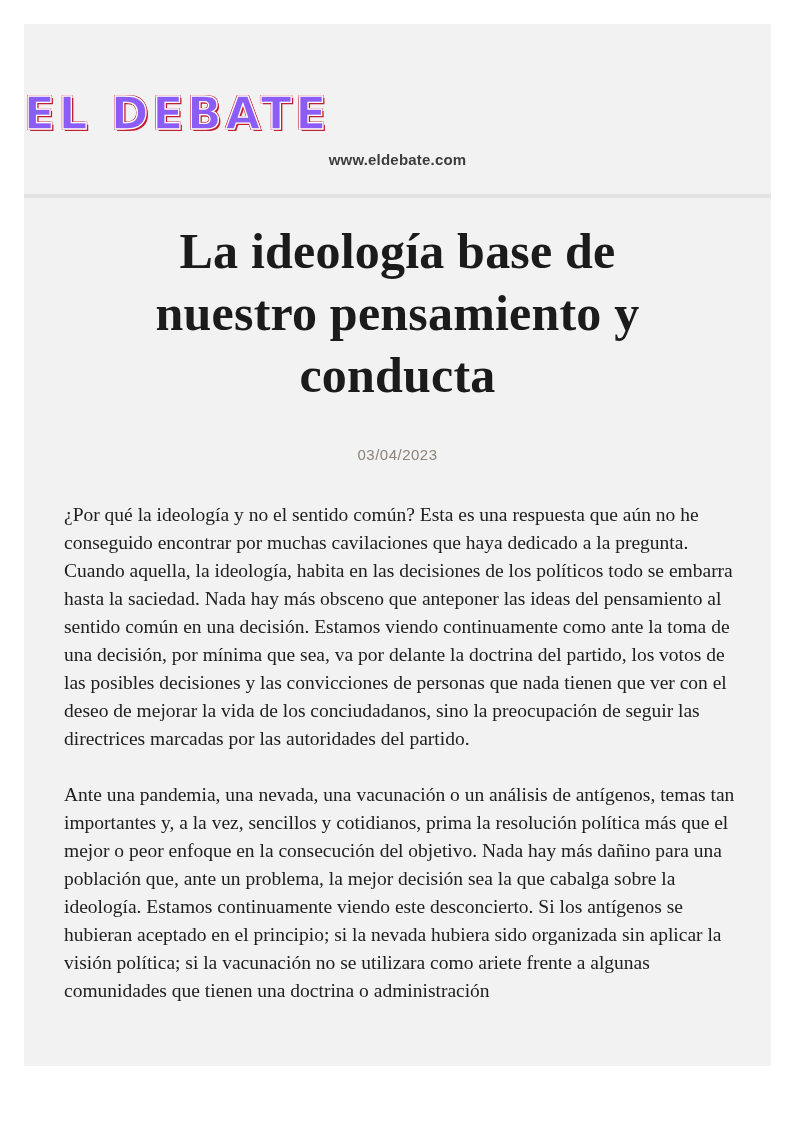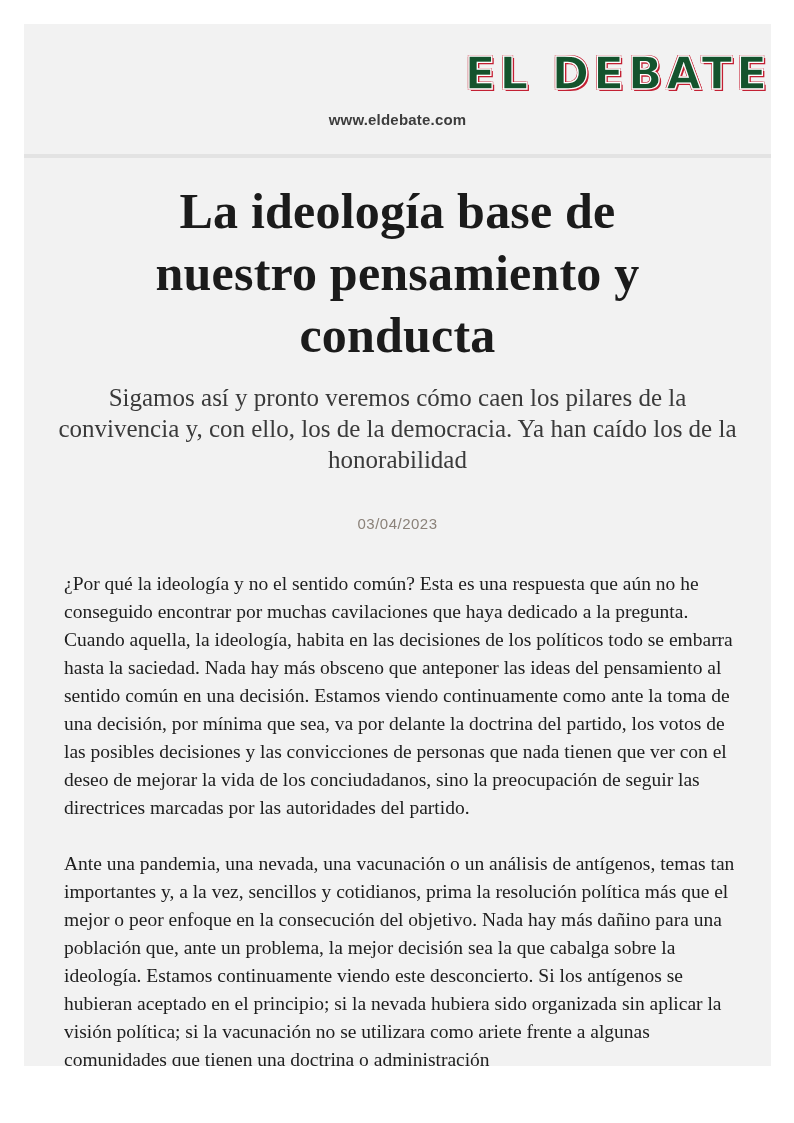--- a/index.html
+++ b/index.html
@@ -12,33 +12,34 @@
   .sheet {
     box-sizing: border-box;
     margin: 24px 23px 0 24px;
     width: 747px;
     height: 1042px;
     background: #f2f2f2;
     overflow: hidden;
     padding-top: 27px;
   }
   .logo {
-    text-align: right;
+    text-align: left;
     font-family: "DejaVu Sans", sans-serif;
     font-weight: bold;
     font-size: 45px;
     line-height: 1.0;
     letter-spacing: 4px;
-    color: #14532d;
+    color: #8b5cf6;
     -webkit-text-stroke: 1.3px #ffffff;
     text-shadow:
       -1px -1px 0 #c32033,
        1px -1px 0 #c32033,
       -1px  1px 0 #c32033,
        2px  2px 0 #c32033;
+    margin-top: 40px;
   }
   .site-url {
     margin-top: 15px;
     text-align: center;
     font-family: "Liberation Sans", sans-serif;
     font-weight: bold;
     font-size: 15px;
     color: #3d3d3d;
     letter-spacing: 0.2px;
   }
@@ -98,21 +99,20 @@
   <header>
     <div class="logo">EL DEBATE</div>
     <div class="site-url">www.eldebate.com</div>
   </header>
 
   <hr class="divider">
 
   <main>
     <h1 class="title">La ideología base de nuestro pensamiento y conducta</h1>
 
-    <h2 class="subtitle">Sigamos así y pronto veremos cómo caen los pilares de la convivencia y, con ello, los de la democracia. Ya han caído los de la honorabilidad</h2>
 
     <div class="date">03/04/2023</div>
 
     <div class="body-text">
       <p>¿Por qué la ideología y no el sentido común? Esta es una respuesta que aún no he conseguido encontrar por muchas cavilaciones que haya dedicado a la pregunta. Cuando aquella, la ideología, habita en las decisiones de los políticos todo se embarra hasta la saciedad. Nada hay más obsceno que anteponer las ideas del pensamiento al sentido común en una decisión. Estamos viendo continuamente como ante la toma de una decisión, por mínima que sea, va por delante la doctrina del partido, los votos de las posibles decisiones y las convicciones de personas que nada tienen que ver con el deseo de mejorar la vida de los conciudadanos, sino la preocupación de seguir las directrices marcadas por las autoridades del partido.</p>
       <p>Ante una pandemia, una nevada, una vacunación o un análisis de antígenos, temas tan importantes y, a la vez, sencillos y cotidianos, prima la resolución política más que el mejor o peor enfoque en la consecución del objetivo. Nada hay más dañino para una población que, ante un problema, la mejor decisión sea la que cabalga sobre la ideología. Estamos continuamente viendo este desconcierto. Si los antígenos se hubieran aceptado en el principio; si la nevada hubiera sido organizada sin aplicar la visión política; si la vacunación no se utilizara como ariete frente a algunas comunidades que tienen una doctrina o administración</p>
     </div>
   </main>
 
 </div>

